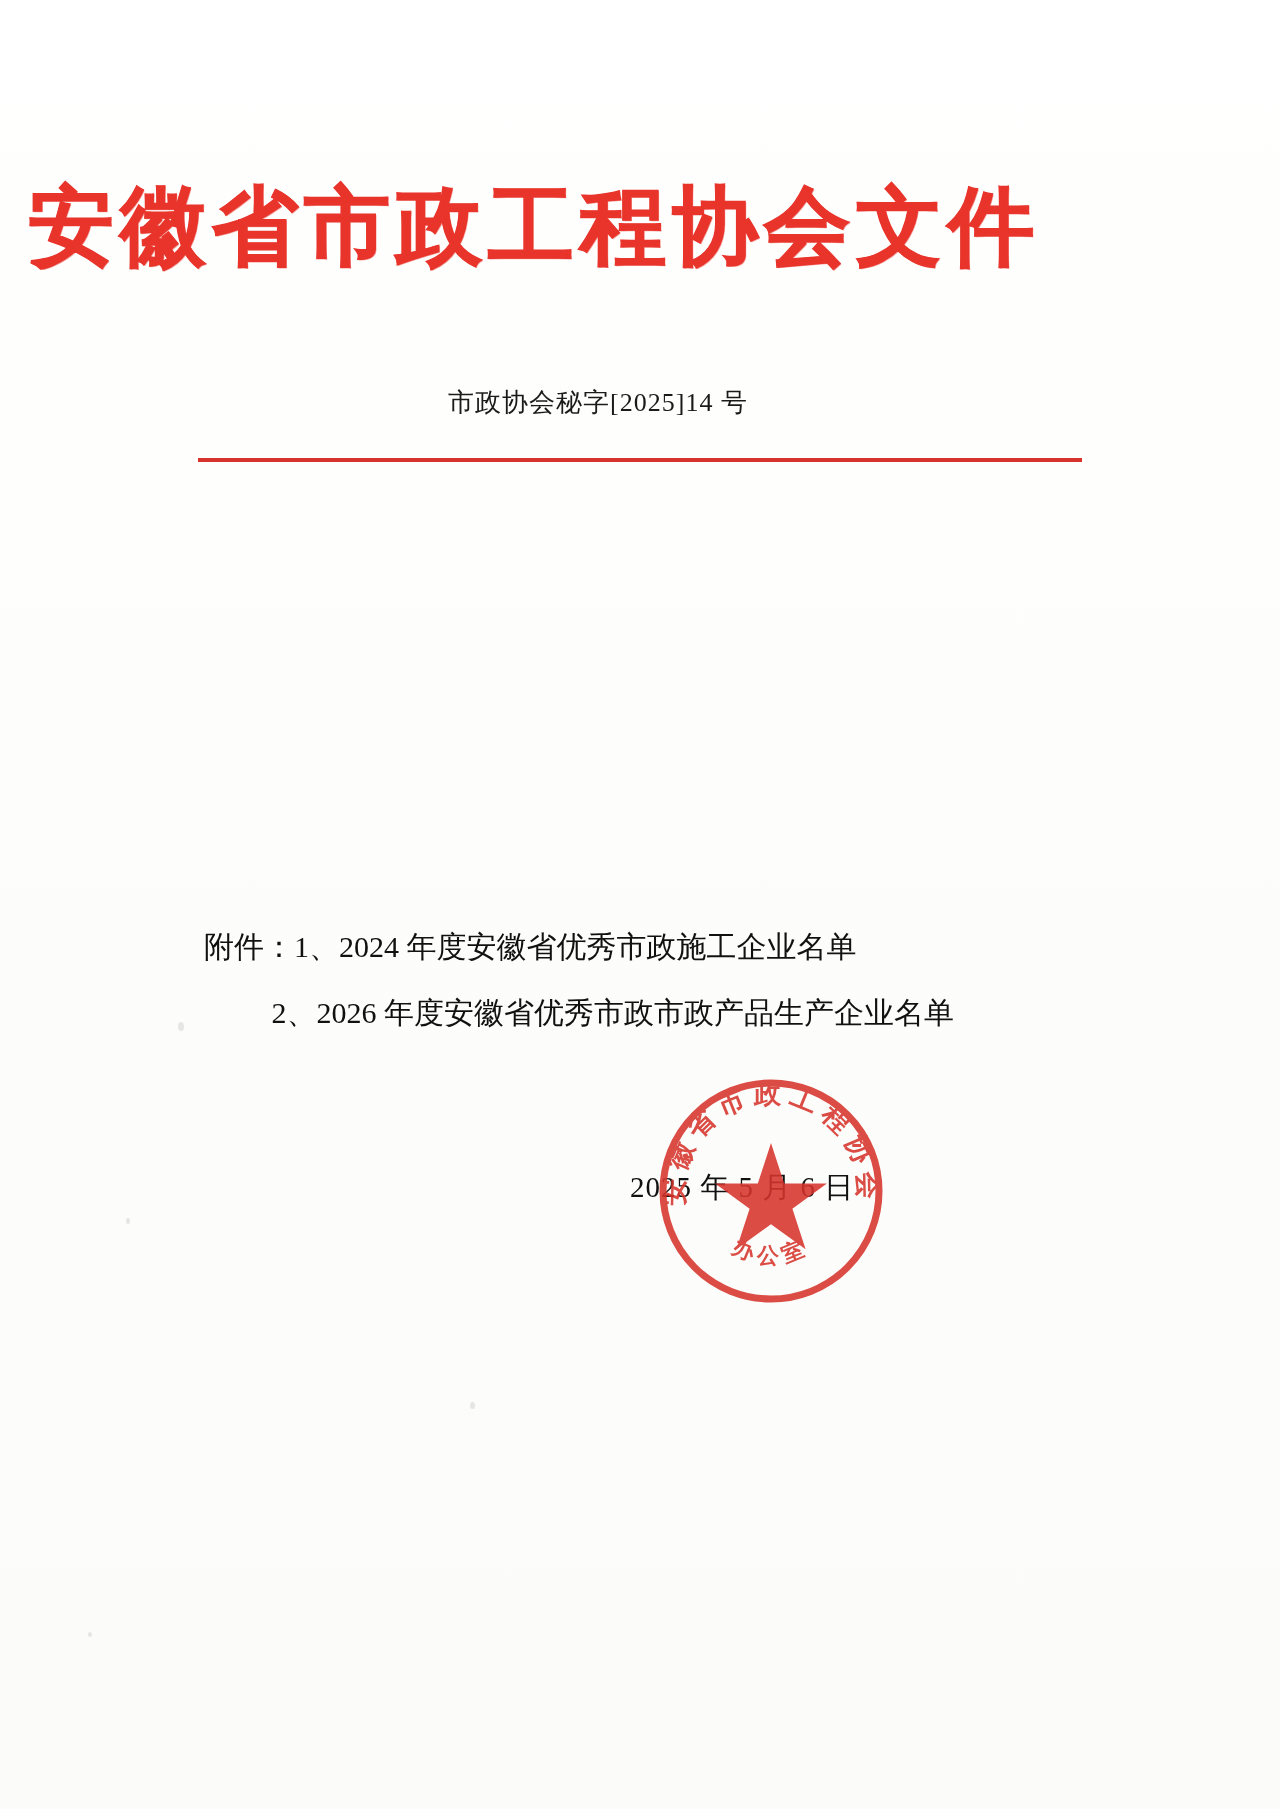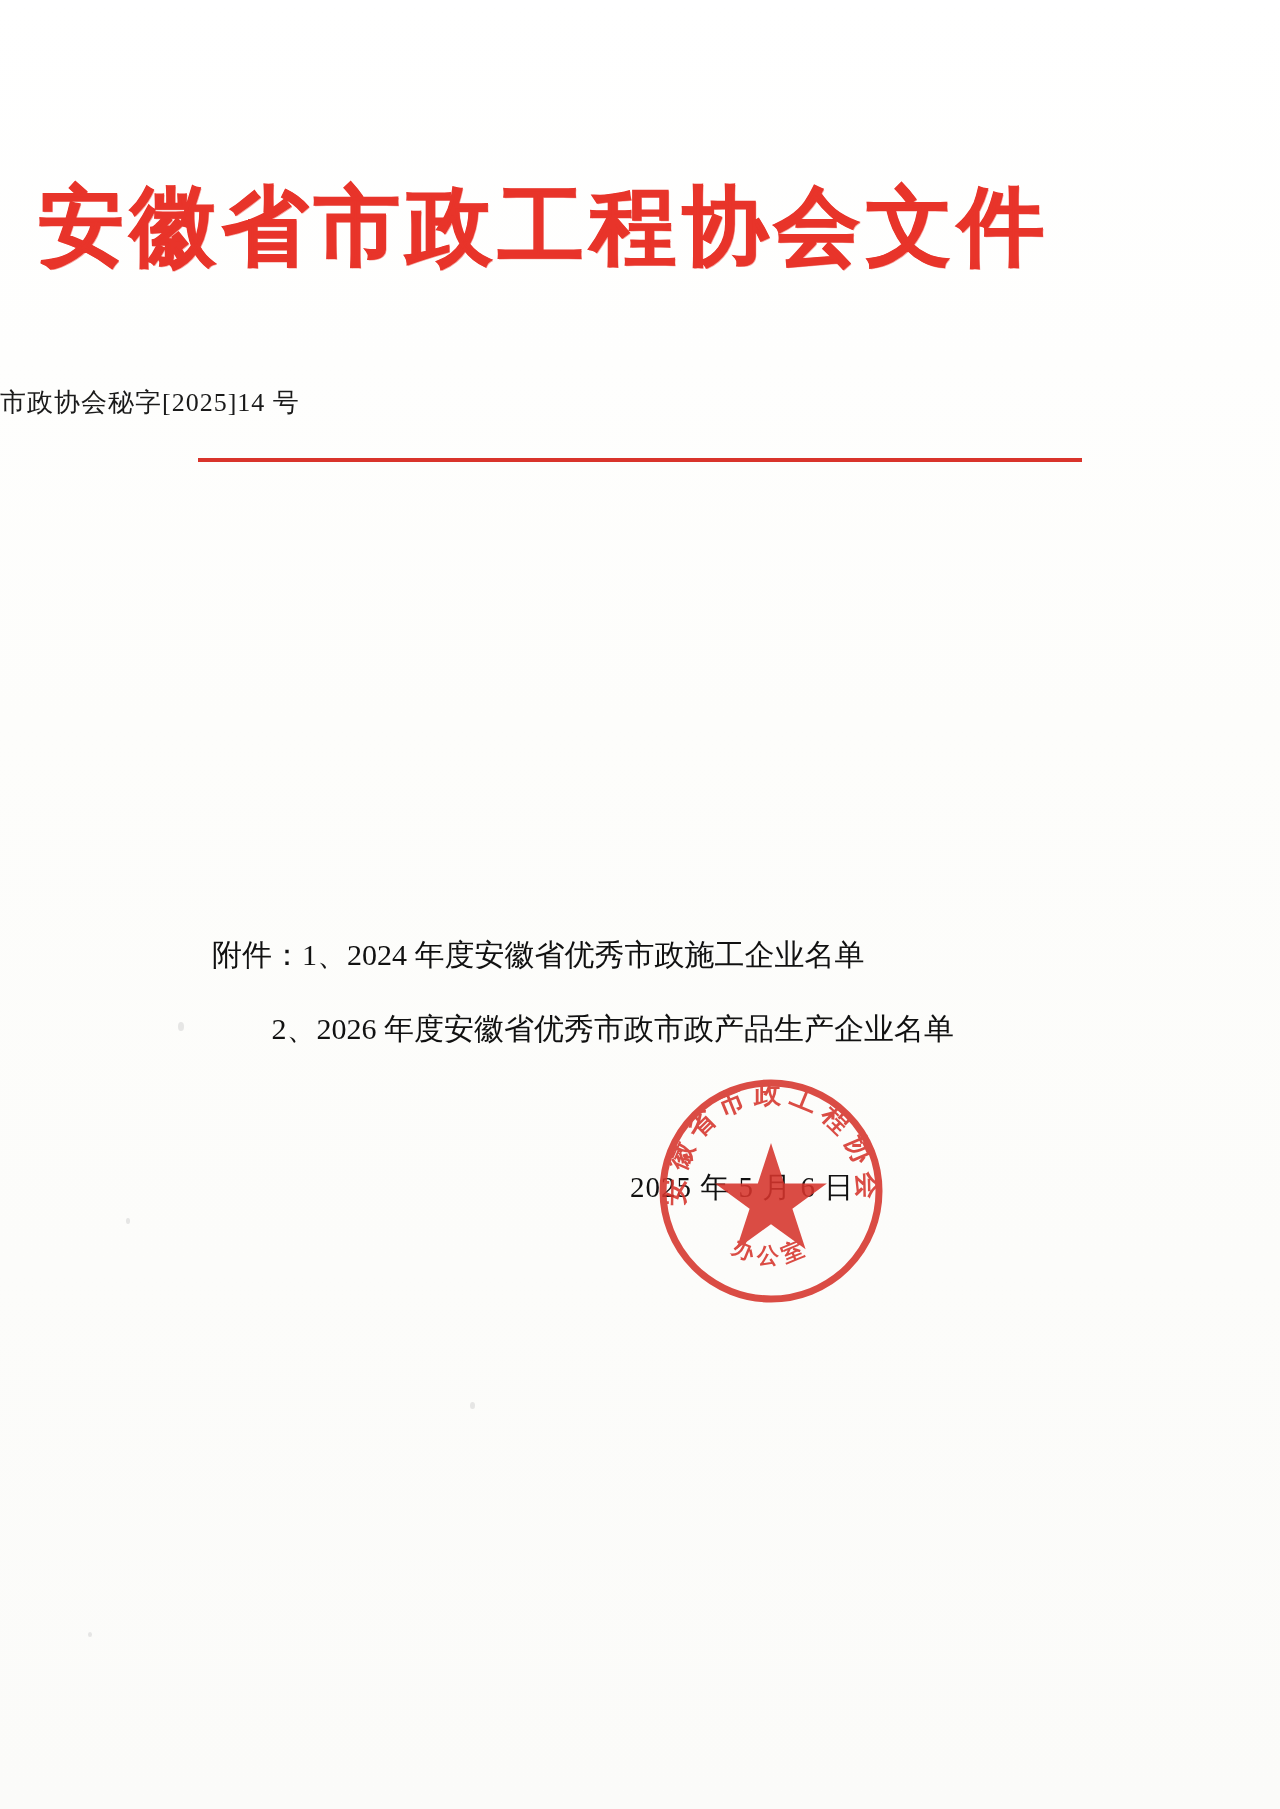--- a/index.html
+++ b/index.html
@@ -31,40 +31,40 @@
     height: 1809px;
   }
 
   
   .doc-header {
     position: absolute;
     left: 0;
     top: 178px;
     width: 1068px;
     text-align: center;
-    padding-left: 10px;
   }
   .doc-header .org-title {
     font-family: "Liberation Serif", "DejaVu Serif", serif;
     font-weight: bold;
     font-size: 86px;
     letter-spacing: 6px;
     line-height: 1.15;
     color: #e8342a;
     -webkit-text-stroke: 1px #e8342a;
     text-shadow: 1px 1px 0 rgba(232,52,42,0.45);
     white-space: nowrap;
   }
 
   
   .doc-number {
     position: absolute;
     left: 0;
     top: 385px;
     width: 1196px;
+    text-align: center;
     font-size: 26px;
     letter-spacing: 1px;
     color: #1a1a1a;
   }
 
   
   .red-rule {
     position: absolute;
     left: 198px;
     top: 458px;
@@ -110,21 +110,21 @@
 
   .attachments {
     position: absolute;
     left: 200px;
     top: 912px;
     width: 950px;
     font-size: 30px;
     line-height: 62px;
     color: #111111;
   }
-  .attach-line-1 { margin: 12px; }
+  .attach-line-1 { margin: 4px; }
   .attach-line-2 { margin: 0; padding-left: 2.38em; }
 
   
   .doc-date {
     position: absolute;
     left: 630px;
     top: 1168px;
     width: 300px;
     font-size: 29px;
     color: #111111;

